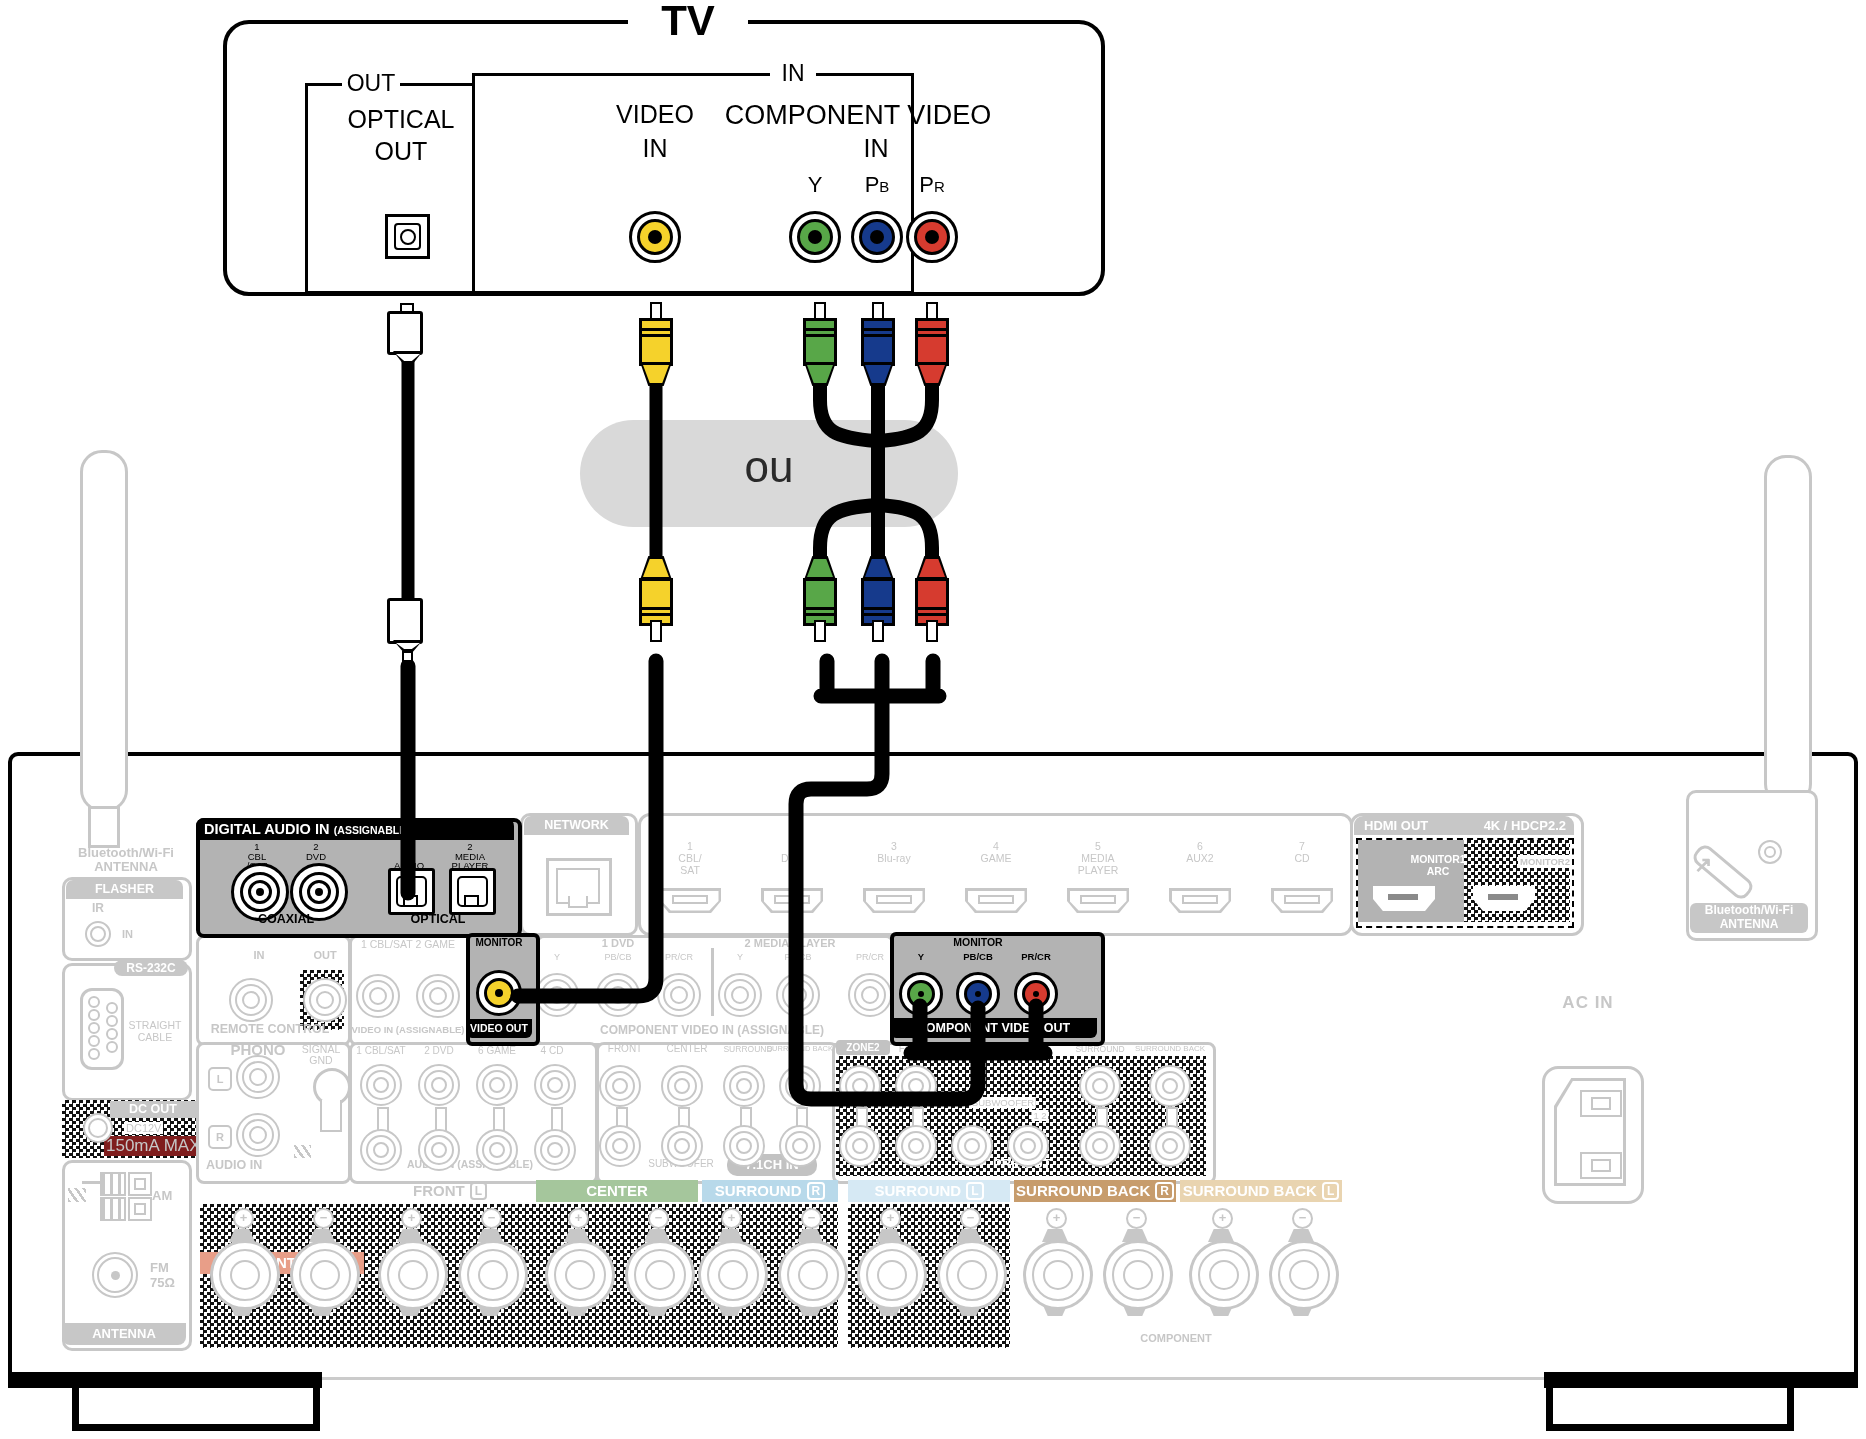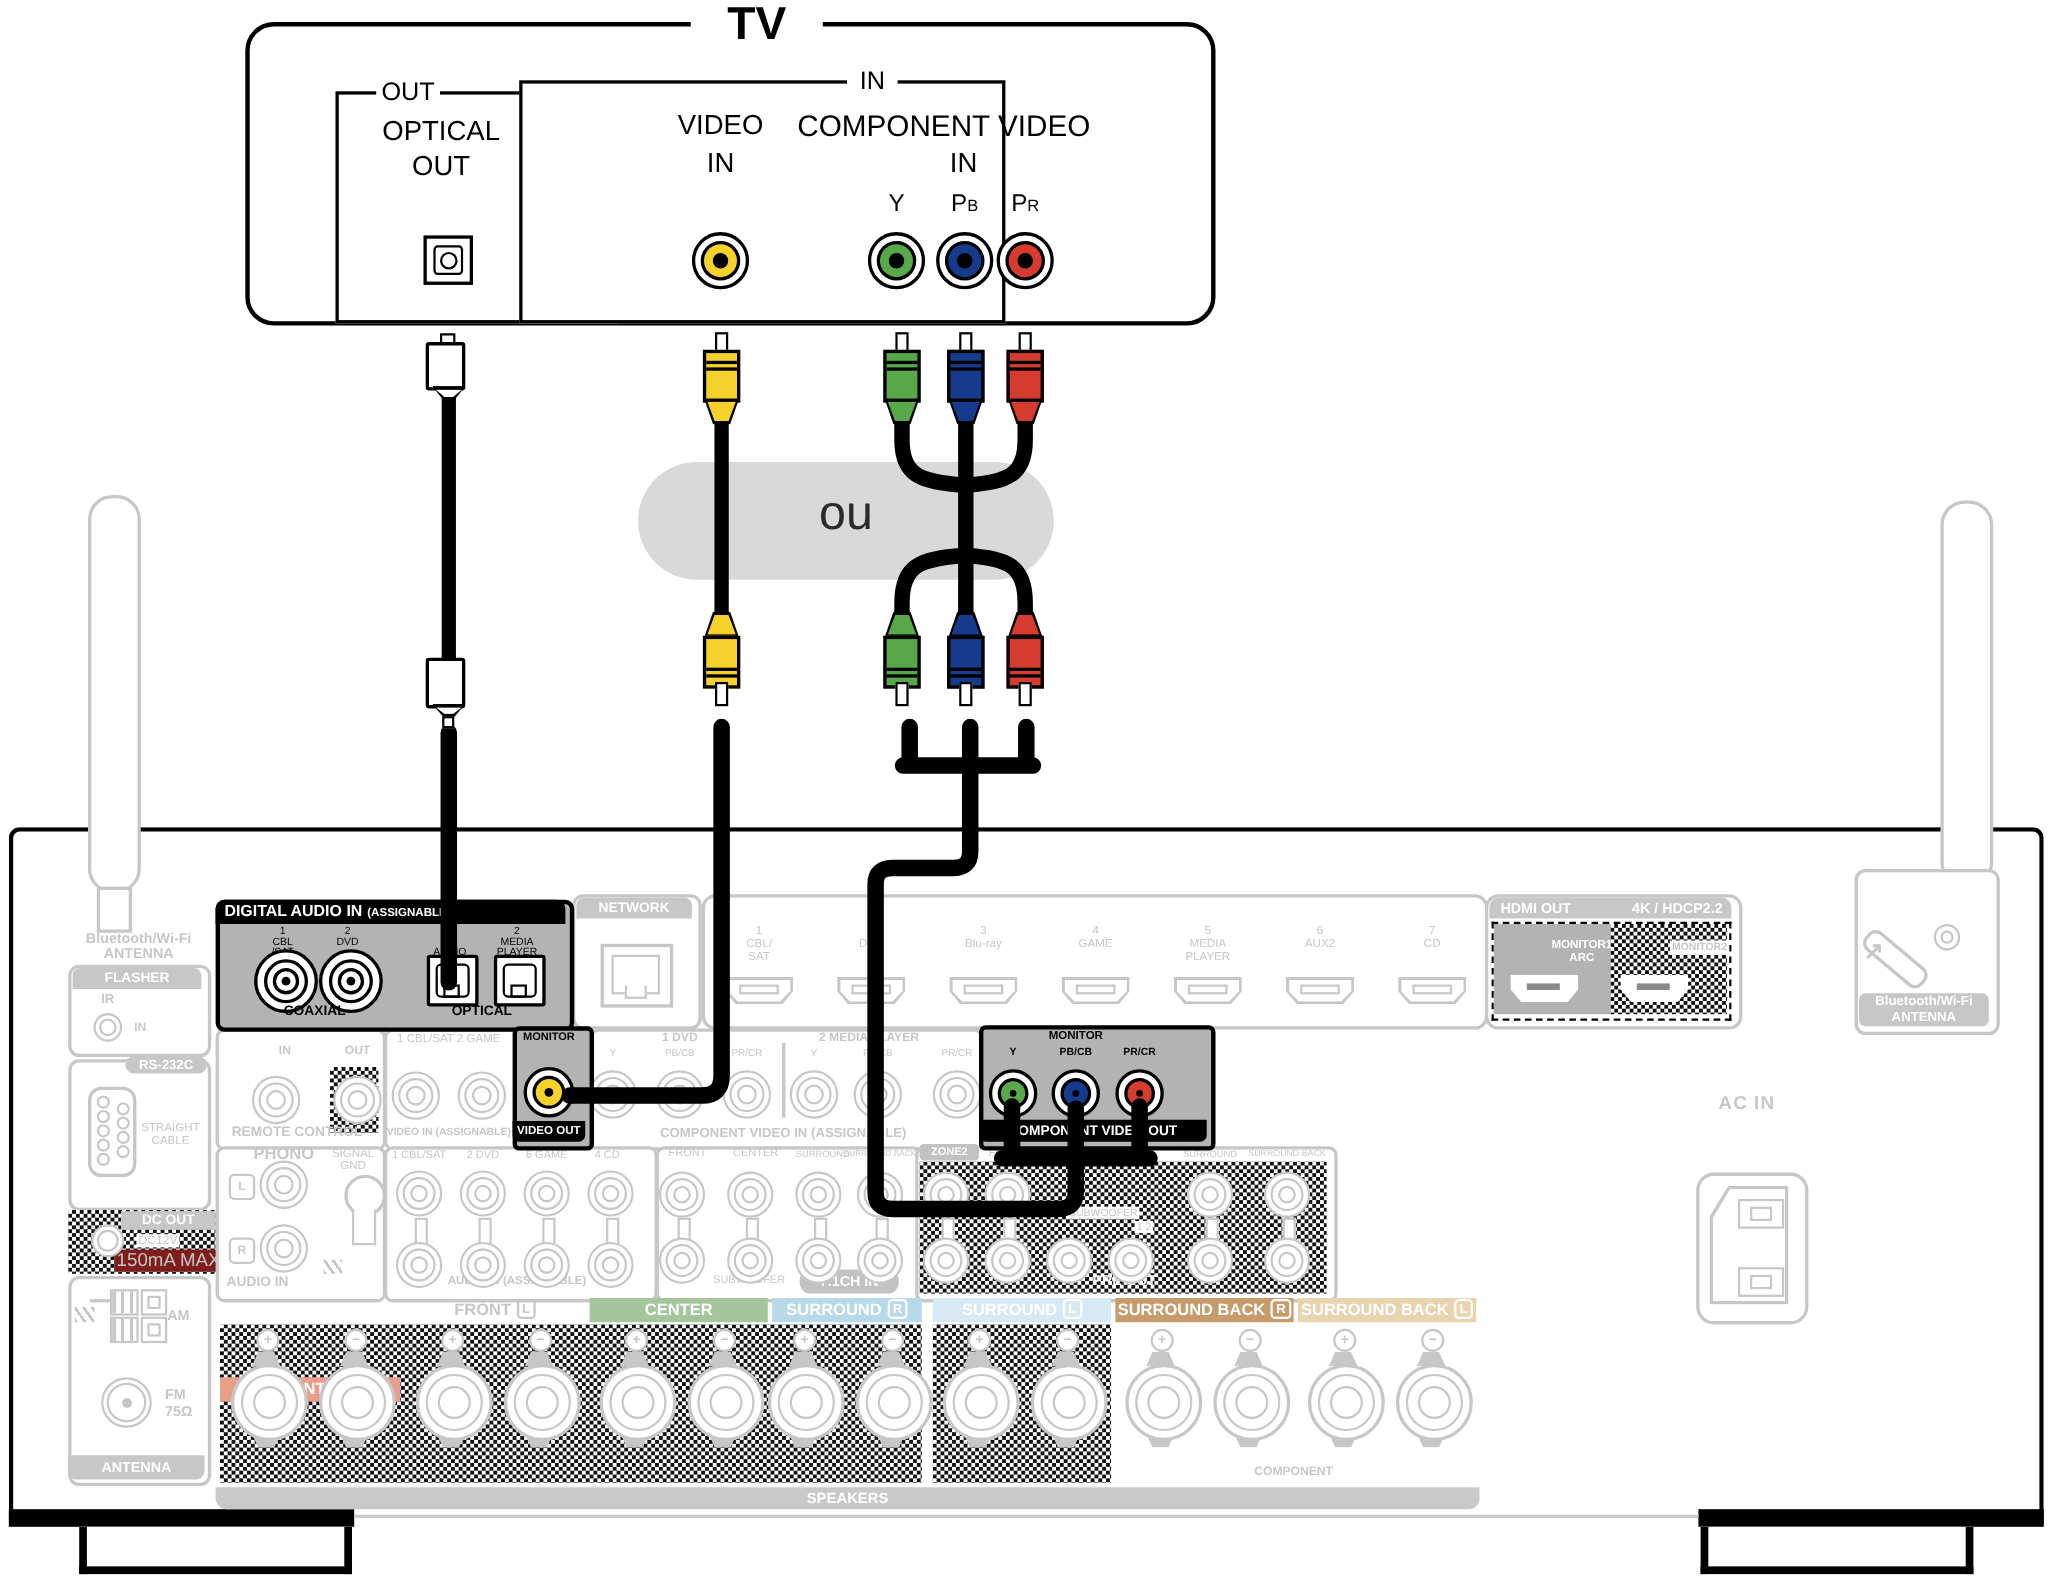--- a/index.html
+++ b/index.html
@@ -281,21 +281,20 @@
   <div class="band" style="left: 200px; top: 1252px; width: 164px; background-color: rgb(232, 158, 136);"><span>FRONT</span><span class="badge">R</span></div>
   <div class="band bandL" style="left:368px;top:1180px;width:164px"><span>FRONT</span><span class="badge">L</span></div>
   <div class="band" style="left: 536px; top: 1180px; width: 162px; background-color: rgb(165, 198, 156);"><span>CENTER</span></div>
   <div class="band" style="left: 702px; top: 1180px; width: 136px; background-color: rgb(184, 217, 234);"><span>SURROUND</span><span class="badge">R</span></div>
   <div class="band" style="left: 848px; top: 1180px; width: 162px; background-color: rgb(214, 233, 244);"><span>SURROUND</span><span class="badge">L</span></div>
   <div class="band" style="left: 1014px; top: 1180px; width: 162px; background-color: rgb(199, 156, 108);"><span>SURROUND BACK</span><span class="badge">R</span></div>
   <div class="band" style="left: 1180px; top: 1180px; width: 162px; background-color: rgb(233, 212, 176);"><span>SURROUND BACK</span><span class="badge">L</span></div>
   <div class="abs dither" style="left:200px;top:1204px;width:638px;height:144px"></div>
   <div class="abs dither" style="left:848px;top:1204px;width:162px;height:144px"></div>
   <div class="tx c b ft" style="left:1176px;top:1332px;font-size:11px;z-index:1">COMPONENT</div>
-  <div class="hbar" style="left:196px;top:1352px;width:1149px;height:20px;font-size:13.5px;line-height:20px;border-radius:0 0 10px 10px;background:#c9c9c9"><span>SPEAKERS</span></div>
 
   <div class="tx c b ft" style="left:1588px;top:993px;font-size:17px;letter-spacing:1px">AC IN</div>
   <div class="abs" style="left:1542px;top:1066px;width:96px;height:132px;border:3px solid var(--fade);border-radius:16px;background:#fff"></div>
   <div class="abs" style="left:1554px;top:1078px;width:72px;height:108px;background:var(--fade);clip-path:polygon(0 26%,24% 0,100% 0,100% 100%,0 100%)"></div>
   <div class="abs" style="left:1557px;top:1081px;width:66px;height:102px;background:#fff;clip-path:polygon(0 26%,24% 0,100% 0,100% 100%,0 100%)"></div>
   <div class="abs" style="left:1580px;top:1090px;width:38px;height:23px;border:2.5px solid var(--fade);background:#fff"></div>
   <div class="abs" style="left:1591px;top:1097px;width:16px;height:9px;border:2px solid var(--fade)"></div>
   <div class="abs" style="left:1580px;top:1152px;width:38px;height:23px;border:2.5px solid var(--fade);background:#fff"></div>
   <div class="abs" style="left:1591px;top:1159px;width:16px;height:9px;border:2px solid var(--fade)"></div>
 

